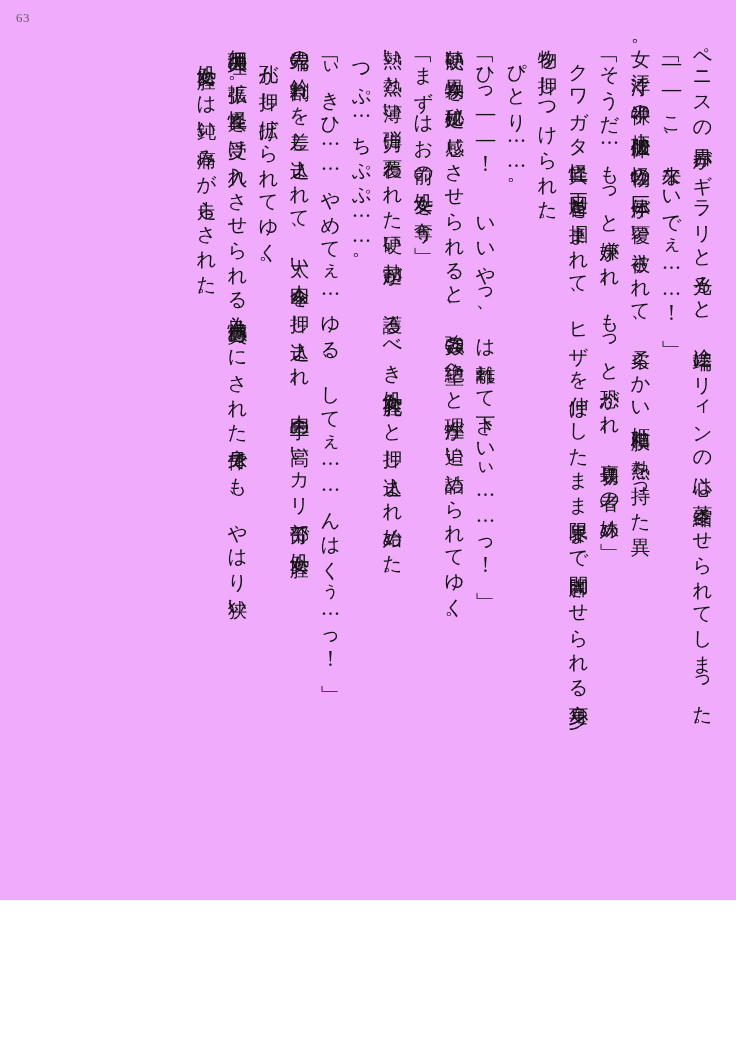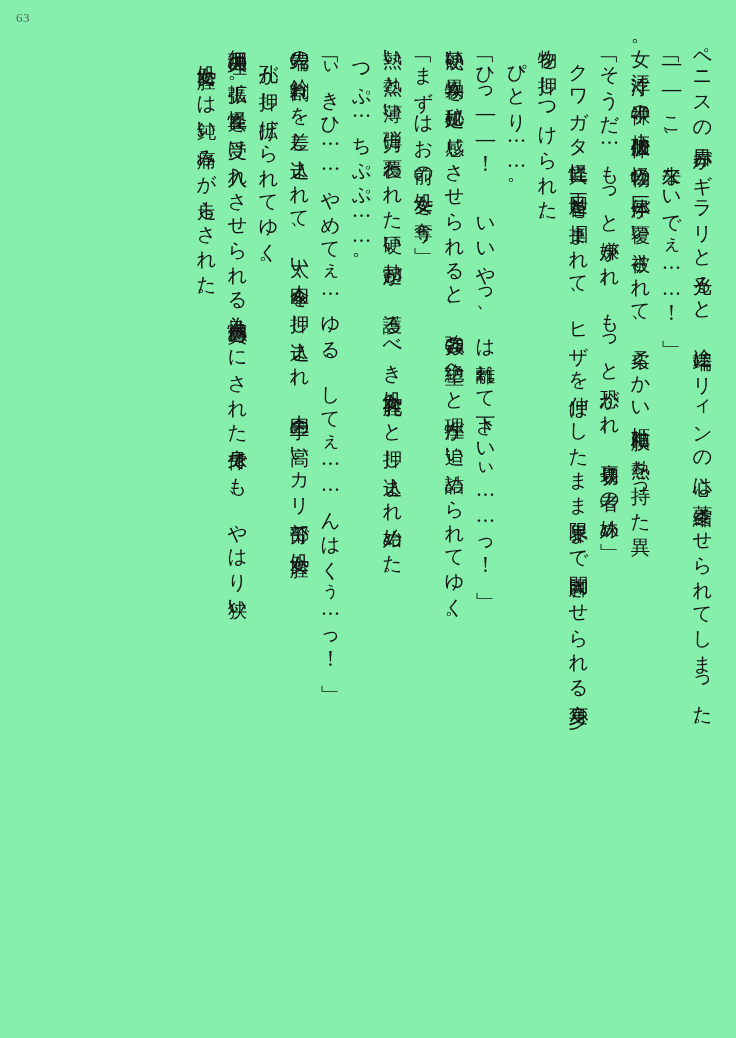--- a/index.html
+++ b/index.html
@@ -6,22 +6,22 @@
     margin: 0;
     padding: 0;
     background: #ffffff;
   }
   body {
     font-family: "Liberation Serif", "DejaVu Serif", serif;
   }
   #page {
     position: relative;
     width: 736px;
-    height: 1038px;
-    background: #86efac;
+    height: 900px;
+    background: #f0abfc;
     overflow: hidden;
   }
   #page-number {
     position: absolute;
     top: 10px;
     left: 16px;
     font-size: 13px;
     color: #5c5c5c;
     font-family: "Liberation Serif", "DejaVu Serif", serif;
     letter-spacing: 0.5px;

